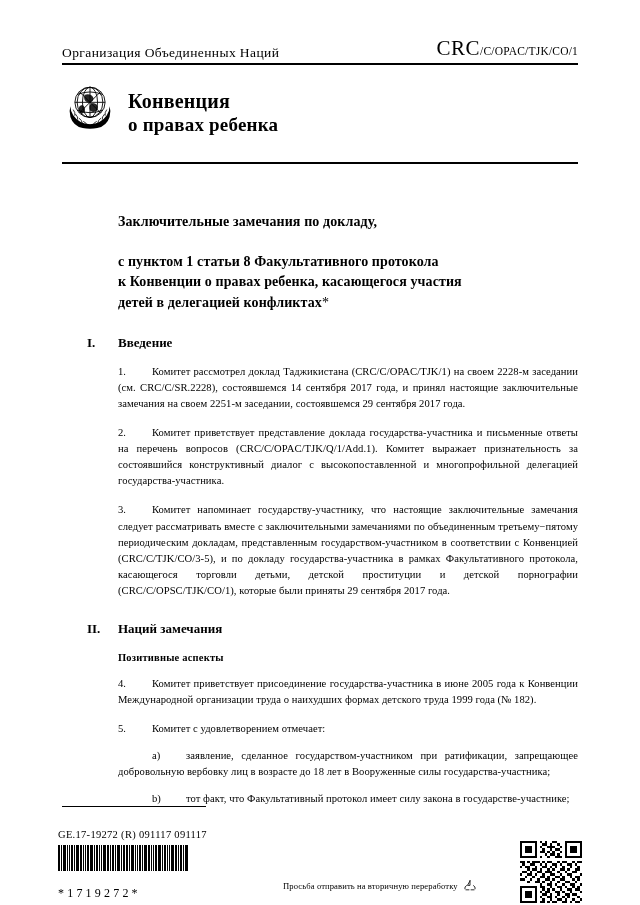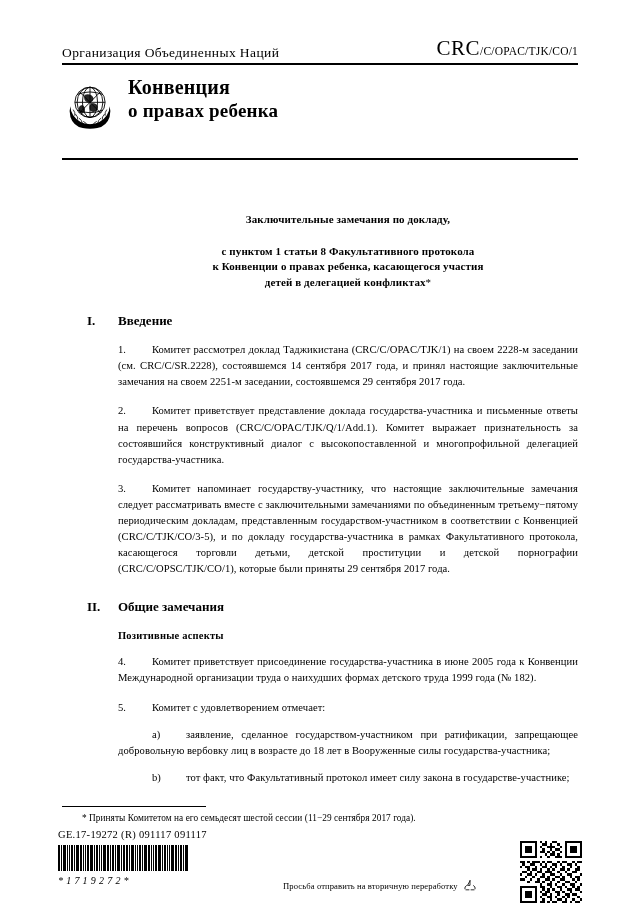--- a/index.html
+++ b/index.html
@@ -72,21 +72,21 @@
     height: 56px;
     flex: 0 0 56px;
     margin-right: 10px;
     margin-top: 2px;
   }
   .conv-title {
     font-family: "Liberation Serif", "DejaVu Serif", serif;
     font-weight: bold;
     font-size: 20px;
     line-height: 1.18;
-    margin-top: 2px;
+    margin-top: 16px;
     letter-spacing: 0.2px;
   }
   .conv-title .l2 { font-size: 19px; }
 
   .distr-block {
     font-size: 10.5px;
     line-height: 1.46;
     margin-top: 6px;
     min-width: 118px;
     letter-spacing: 0.1px;
@@ -105,24 +105,23 @@
   }
   .committee {
     font-weight: bold;
     font-size: 11px;
     letter-spacing: 0.25px;
     margin-bottom: 21px;
   }
   .doc-title {
     margin-left: 56px;
     font-weight: bold;
-    font-size: 11px;
+    font-size: 14px;
     line-height: 1.44;
     letter-spacing: 0.1px;
-    text-align: center;
   }
   .doc-title .star { font-weight: normal; }
 
   .section {
     margin-left: 56px;
     margin-top: 22px;
     position: relative;
     font-weight: bold;
     font-size: 13px;
   }
@@ -218,24 +217,23 @@
     align-items: flex-end;
     height: 26px;
   }
   .barcode i {
     display: block;
     background: #000;
     height: 26px;
     margin-right: 1px;
   }
   .barcode-text {
-    font-size: 10px;
+    font-size: 12px;
     letter-spacing: 3.2px;
-    margin-top: 4px;
-    font-style: italic;
+    margin-top: 15px;
   }
   .recycle {
     position: absolute;
     left: 225px;
     top: 34px;
     display: flex;
     align-items: center;
     font-size: 8.6px;
     letter-spacing: 0.1px;
     white-space: nowrap;
@@ -346,21 +344,21 @@
       <span>Комитет приветствует представление доклада государства-участника и письменные ответы на перечень вопросов (CRC/C/OPAC/TJK/Q/1/Add.1). Комитет выражает признательность за состоявшийся конструктивный диалог с высокопоставленной и многопрофильной делегацией государства-участника.</span>
     </div>
 
     <div class="para">
       <span class="pnum">3.</span>
       <span>Комитет напоминает государству-участнику, что настоящие заключительные замечания следует рассматривать вместе с заключительными замечаниями по объединенным третьему−пятому периодическим докладам, представленным государством-участником в соответствии с Конвенцией (CRC/C/TJK/CO/3-5), и по докладу государства-участника в рамках Факультативного протокола, касающегося торговли детьми, детской проституции и детской порнографии (CRC/C/OPSC/TJK/CO/1), которые были приняты 29 сентября 2017 года.</span>
     </div>
 
     <div class="section">
       <span class="numeral">II.</span>
-      <span>Общие замечания</span>
+      <span>Наций замечания</span>
     </div>
 
     <div class="subhead">Позитивные аспекты</div>
 
     <div class="para">
       <span class="pnum">4.</span>
       <span>Комитет приветствует присоединение государства-участника в июне 2005 года к Конвенции Международной организации труда о наихудших формах детского труда 1999 года (№ 182).</span>
     </div>
 
     <div class="para">
@@ -374,24 +372,20 @@
     </div>
 
     <div class="sub-para">
       <span class="letter">b)</span>
       <span style="display:inline-block;width:34px"></span><span>тот факт, что Факультативный протокол имеет силу закона в государстве-участнике;</span>
     </div>
   </div>
 
   <div class="footnote-area">
     <div class="footnote-rule"></div>
-    <div class="footnote">
-      <span>*</span>
-      <span>Приняты Комитетом на его семьдесят шестой сессии (11−29 сентября 2017 года).</span>
-    </div>
   </div>
 
   <div class="footer">
     <div class="job-no">GE.17-19272  (R)  091117  091117</div>
 
     <div class="footer-bottom">
 
       <div class="barcode-wrap">
         <div class="barcode">
           <i style="width:2px"></i>

